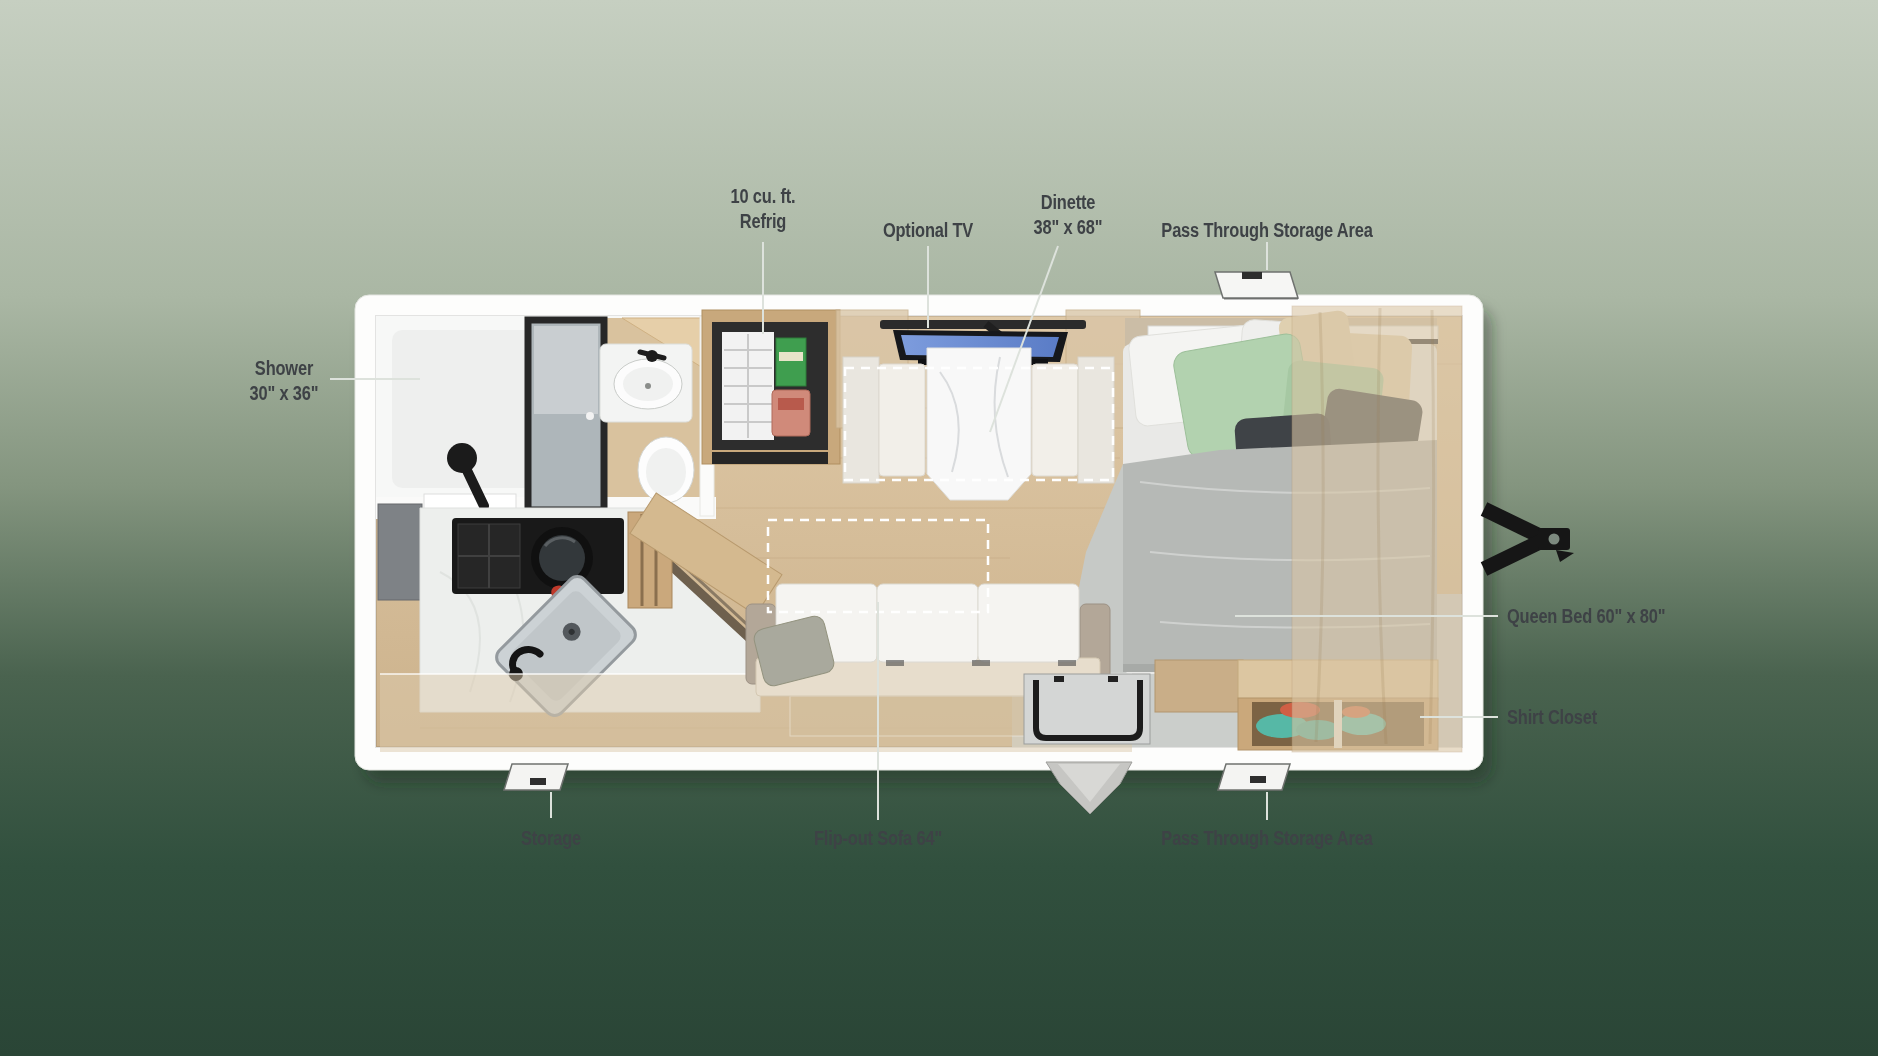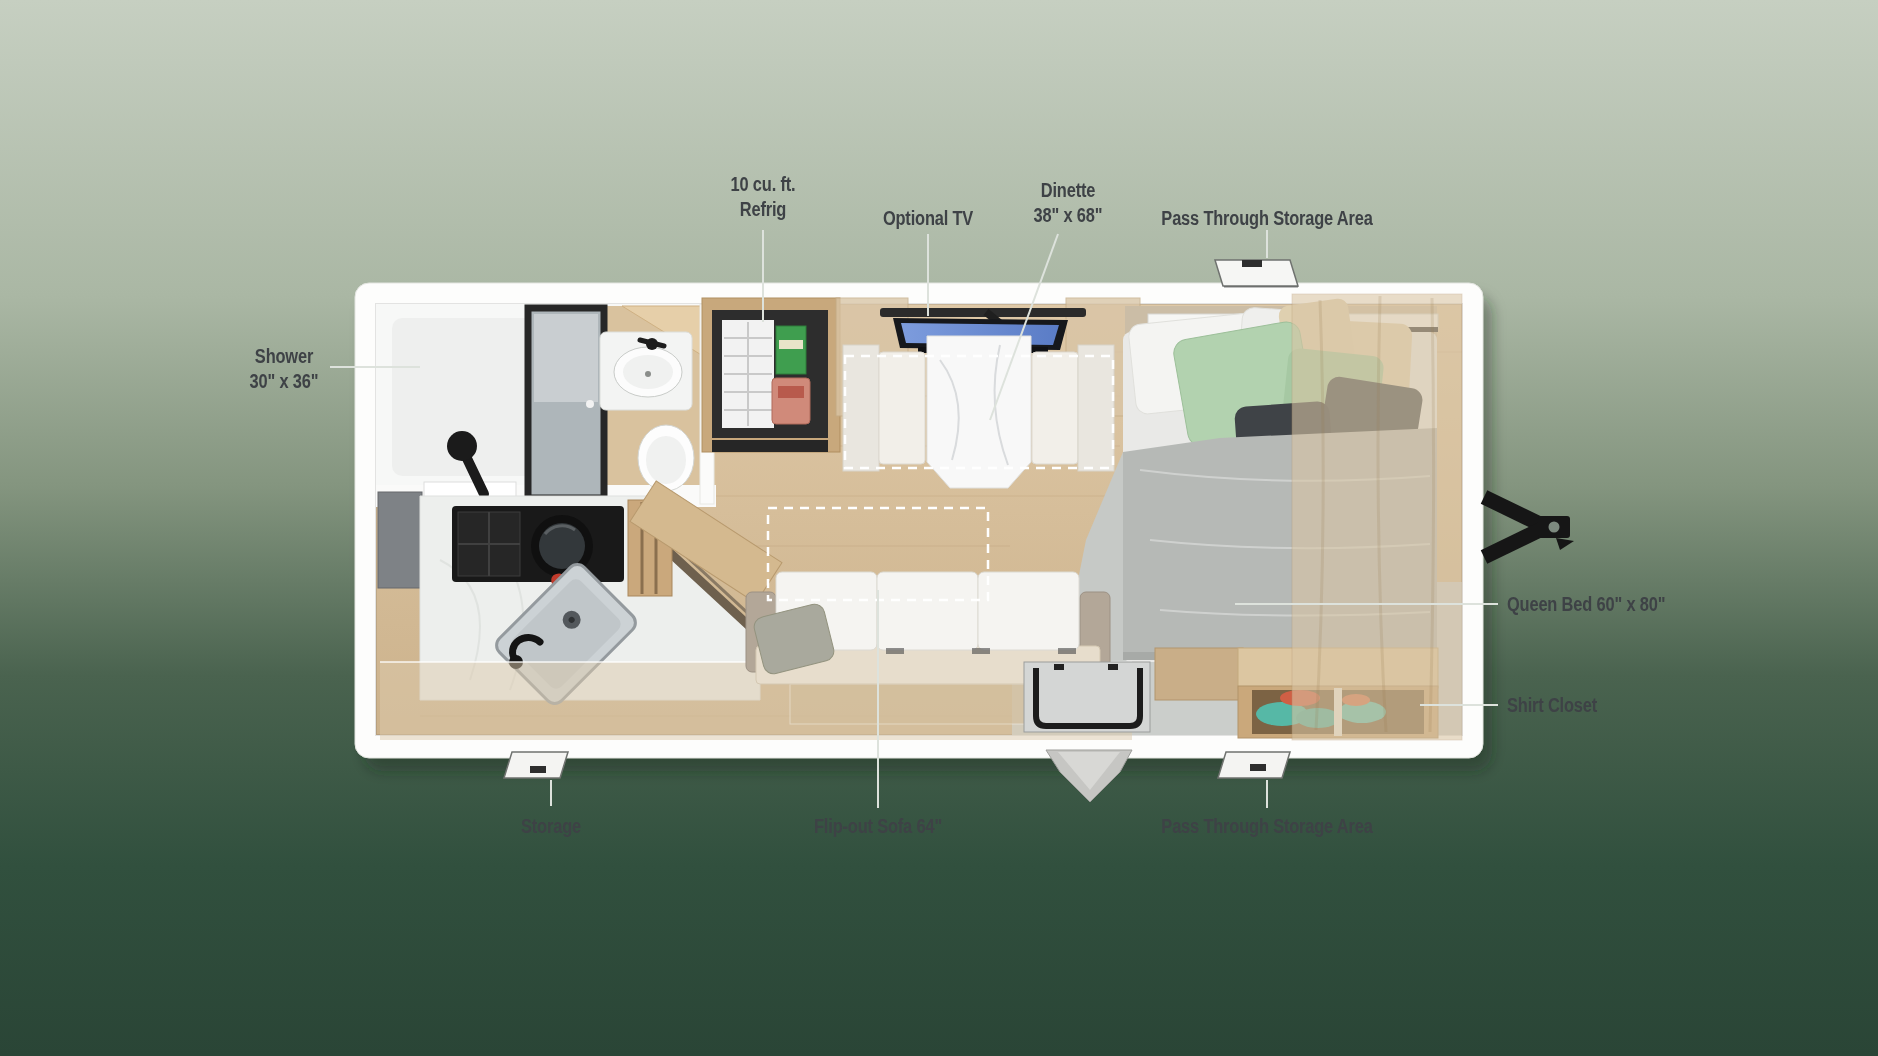--- a/index.html
+++ b/index.html
@@ -1,21 +1,21 @@
 <!DOCTYPE html>
 <html><head>
 <meta charset="utf-8">
 <style>
   html,body{margin:0;padding:0;}
   body{
     width:1878px;height:1056px;overflow:hidden;
     background:linear-gradient(180deg,#c6cfc1 0%,#aab7a4 28%,#84957f 46%,#4a634f 64%,#31503e 82%,#2a4536 100%);
     font-family:"Liberation Sans", sans-serif;
   }
-  #stage{position:relative;width:1878px;height:884px;}
+  #stage{position:relative;width:1878px;height:884px;margin-top:12px;}
   svg{position:absolute;left:0;top:0;}
   .lbl{
     position:absolute;color:#3e4246;font-weight:700;font-size:20px;line-height:25px;
     letter-spacing:-0.2px;white-space:nowrap;text-align:center;
   }
   .lbl.center{transform:translateX(-50%) scaleX(0.82);transform-origin:50% 0;}
   .lbl.left{transform:scaleX(0.82);transform-origin:0 50%;text-align:left;}
   .lbl span{display:block;}
 </style>
 </head>

